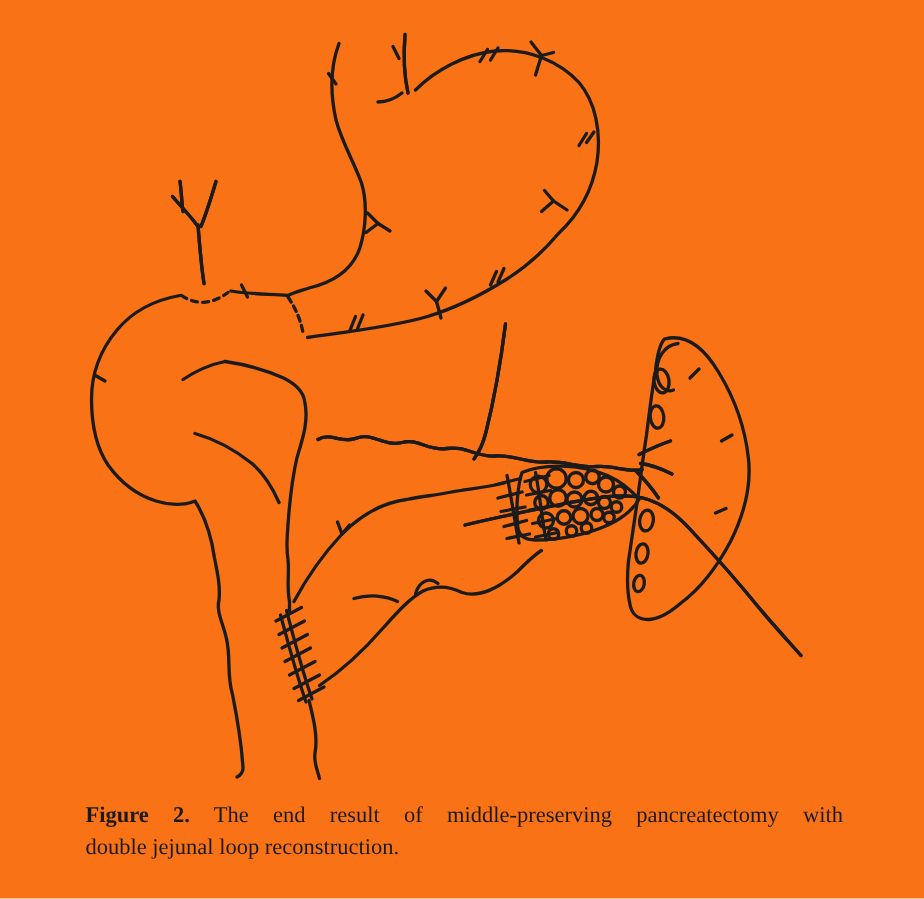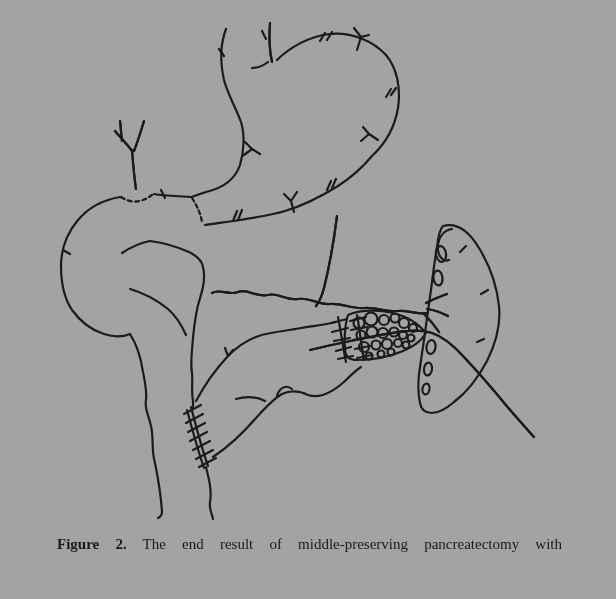--- a/index.html
+++ b/index.html
@@ -1,16 +1,16 @@
 <!DOCTYPE html>
 <html><head>
 <meta charset="utf-8">
 <style>
   html,body{margin:0;padding:0;background:#ffffff;}
-  .page{position:relative;width:616px;height:599px;background:#a3a3a3;overflow:hidden;
+  .page{position:relative;width:616px;height:599px;background:#f97316;overflow:hidden;
         font-family:"Liberation Serif", serif;}
   .art{position:absolute;left:0;top:0;}
   svg path, svg line, svg circle, svg ellipse{
     fill:none;stroke:#1b1b1b;stroke-width:2.2;stroke-linecap:round;stroke-linejoin:round;}
   .caption{position:absolute;left:57px;top:534px;width:505px;color:#1a1a1a;
            font-size:15px;line-height:20.5px;}
   .cap-line1{text-align:justify;text-align-last:justify;}
   .cap-line2{text-align:left;}
   .caption b{font-weight:bold;}
 </style>
@@ -193,14 +193,15 @@
     </g>
 
     <g>
       <path d="M310,350 C330,345 355,340 380,335 C398,332 416,328 432,333 C444,337 453,345 463,356 C477,371 492,388 505,404 C515,416 526,428 534,437" stroke-width="5"></path>
       <path d="M310,350 C330,345 355,340 380,335 C398,332 416,328 432,333 C444,337 453,345 463,356 C477,371 492,388 505,404 C515,416 526,428 534,437" stroke="#ffffff" stroke-width="2.4"></path>
     </g>
   </svg>
 
   <div class="caption">
     <div class="cap-line1"><b>Figure 2.</b> <span>The end result of middle-preserving pancreatectomy with</span></div>
+    <div class="cap-line2">double jejunal loop reconstruction.</div>
   </div>
 </div>
 
 </body></html>

